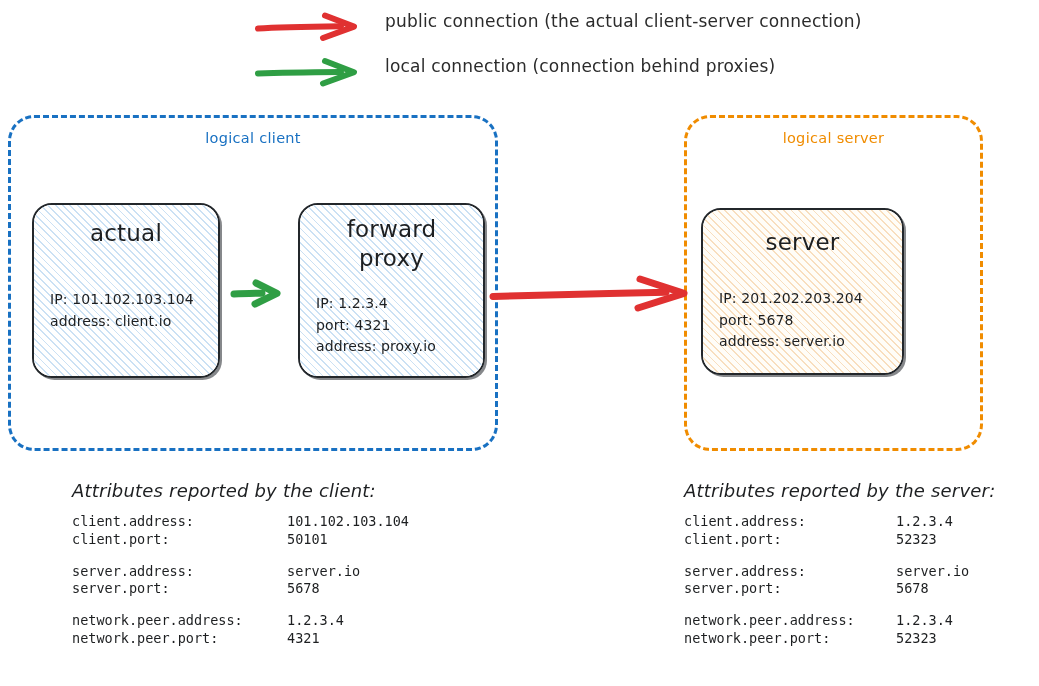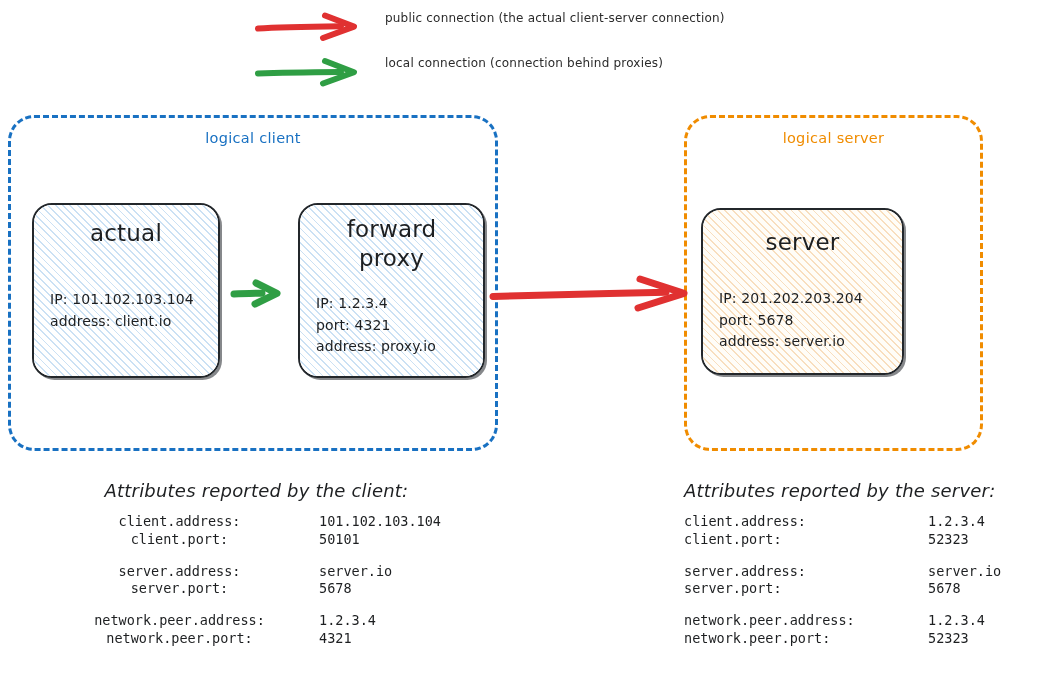--- a/index.html
+++ b/index.html
@@ -32,21 +32,21 @@
     position: absolute;
     left: 0; top: 0;
     width: 110px; height: 34px;
   }
   .legend-label {
     position: absolute;
     left: 130px;
     top: 1px;
     white-space: nowrap;
     font-family: "DejaVu Sans", sans-serif;
-    font-size: 12px;
+    font-size: 17px;
     color: #2b2b2b;
     letter-spacing: 0.2px;
   }
 
   
   .group {
     position: absolute;
     border-style: dashed;
     border-width: 3px;
     border-radius: 26px;
@@ -163,23 +163,23 @@
   .attr-group { margin-bottom: 14px; }
   .attr-row {
     display: flex;
     font-family: "DejaVu Sans Mono", monospace;
     font-size: 13.5px;
     color: #1d1f21;
     line-height: 1.32;
     white-space: pre;
   }
   .attr-key { display: inline-block; }
-  .attr-val { display: inline-block; margin-left: 32px; }
-
-  #attrs-client { left: 72px; top: 480px; text-align: center; }
+  .attr-val { display: inline-block; }
+
+  #attrs-client { left: 72px; top: 480px; }
   #attrs-client .attr-key { width: 215px; }
   #attrs-server { left: 684px; top: 480px; }
   #attrs-server .attr-key { width: 212px; }
 </style>
 </head>
 <body>
 
 <div id="canvas">
 
   <div id="legend">

